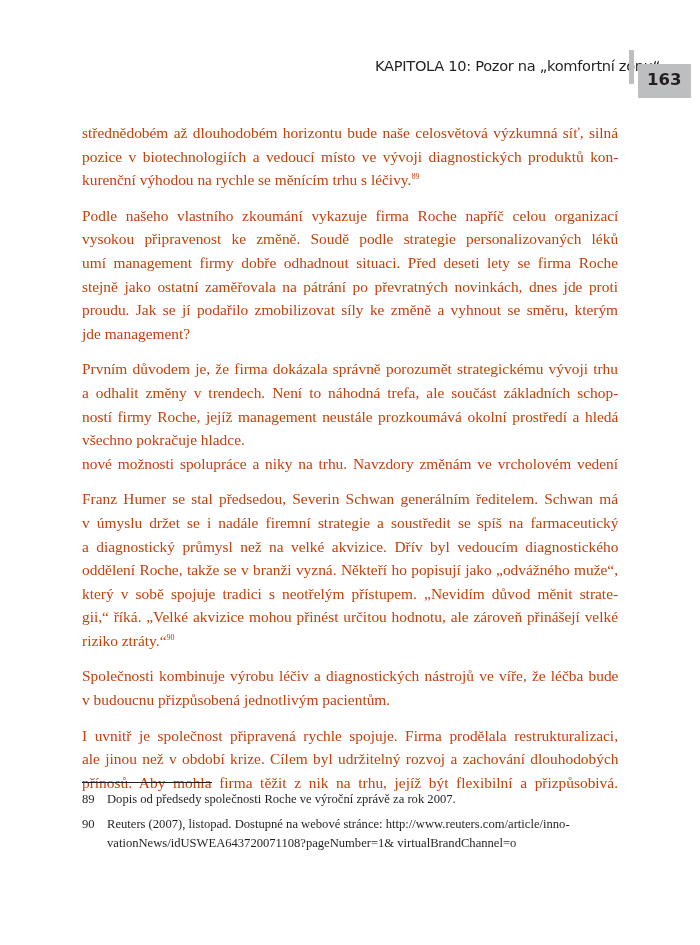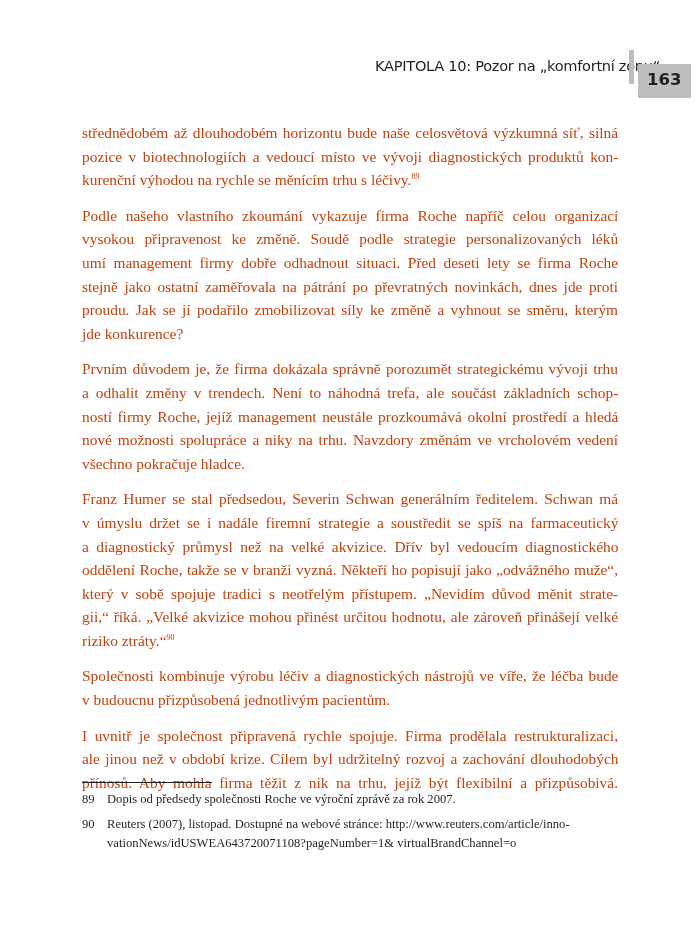--- a/index.html
+++ b/index.html
@@ -138,28 +138,28 @@
     <span class="line" style="white-space: nowrap; display: block; word-spacing: 1.55556px;">střednědobém až dlouhodobém horizontu bude naše celosvětová výzkumná síť, silná</span>
     <span class="line" style="white-space: nowrap; display: block; word-spacing: 2.6px;">pozice v biotechnologiích a vedoucí místo ve vývoji diagnostických produktů kon-</span>
     <span class="line last"><span>kurenční výhodou na rychle se měnícím trhu s léčivy.</span><sup class="fnref">89</sup></span>
   </p>
   <p>
     <span class="line" style="white-space: nowrap; display: block; word-spacing: 4.77778px;">Podle našeho vlastního zkoumání vykazuje firma Roche napříč celou organizací</span>
     <span class="line" style="white-space: nowrap; display: block; word-spacing: 6.375px;">vysokou připravenost ke změně. Soudě podle strategie personalizovaných léků</span>
     <span class="line" style="white-space: nowrap; display: block; word-spacing: 3.63636px;">umí management firmy dobře odhadnout situaci. Před deseti lety se firma Roche</span>
     <span class="line" style="white-space: nowrap; display: block; word-spacing: 2.63636px;">stejně jako ostatní zaměřovala na pátrání po převratných novinkách, dnes jde proti</span>
     <span class="line" style="white-space: nowrap; display: block; word-spacing: 2.53846px;">proudu. Jak se jí podařilo zmobilizovat síly ke změně a vyhnout se směru, kterým</span>
-    <span class="line last">jde konkurence?</span>
+    <span class="line last">jde management?</span>
   </p>
   <p>
     <span class="line" style="white-space: nowrap; display: block; word-spacing: 1.4px;">Prvním důvodem je, že firma dokázala správně porozumět strategickému vývoji trhu</span>
     <span class="line" style="white-space: nowrap; display: block; word-spacing: 3.16667px;">a odhalit změny v trendech. Není to náhodná trefa, ale součást základních schop-</span>
     <span class="line" style="white-space: nowrap; display: block; word-spacing: 1.7px;">ností firmy Roche, jejíž management neustále prozkoumává okolní prostředí a hledá</span>
+    <span class="line last">všechno pokračuje hladce.</span>
     <span class="line" style="white-space: nowrap; display: block; word-spacing: 1.90909px;">nové možnosti spolupráce a niky na trhu. Navzdory změnám ve vrcholovém vedení</span>
-    <span class="line last">všechno pokračuje hladce.</span>
   </p>
   <p>
     <span class="line" style="white-space: nowrap; display: block; word-spacing: 2.4px;">Franz Humer se stal předsedou, Severin Schwan generálním ředitelem. Schwan má</span>
     <span class="line" style="white-space: nowrap; display: block; word-spacing: 3.23077px;">v úmyslu držet se i nadále firemní strategie a soustředit se spíš na farmaceutický</span>
     <span class="line" style="white-space: nowrap; display: block; word-spacing: 3.6px;">a diagnostický průmysl než na velké akvizice. Dřív byl vedoucím diagnostického</span>
     <span class="line" style="white-space: nowrap; display: block; word-spacing: 0.5px;">oddělení Roche, takže se v branži vyzná. Někteří ho popisují jako „odvážného muže“,</span>
     <span class="line" style="white-space: nowrap; display: block; word-spacing: 3.27273px;">který v sobě spojuje tradici s neotřelým přístupem. „Nevidím důvod měnit strate-</span>
     <span class="line" style="white-space: nowrap; display: block; word-spacing: 0.909091px;">gii,“ říká. „Velké akvizice mohou přinést určitou hodnotu, ale zároveň přinášejí velké</span>
     <span class="line last"><span>riziko ztráty.“</span><sup class="fnref">90</sup></span>
   </p>

